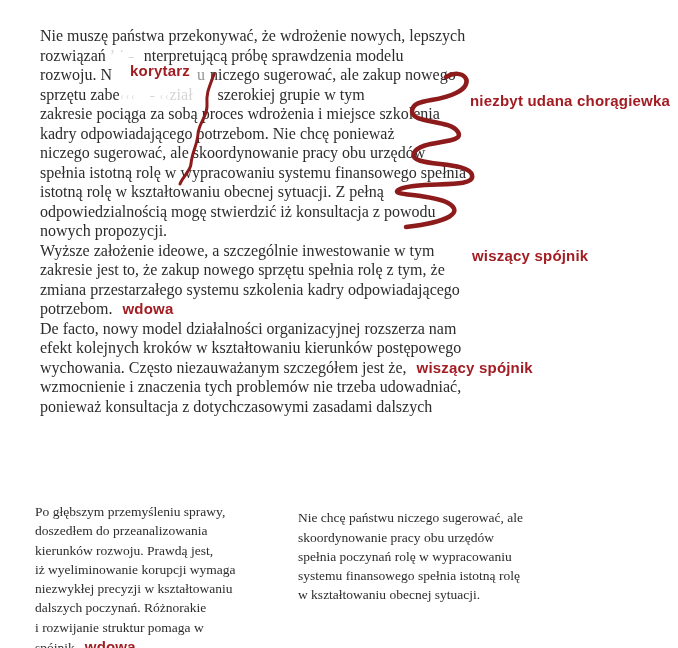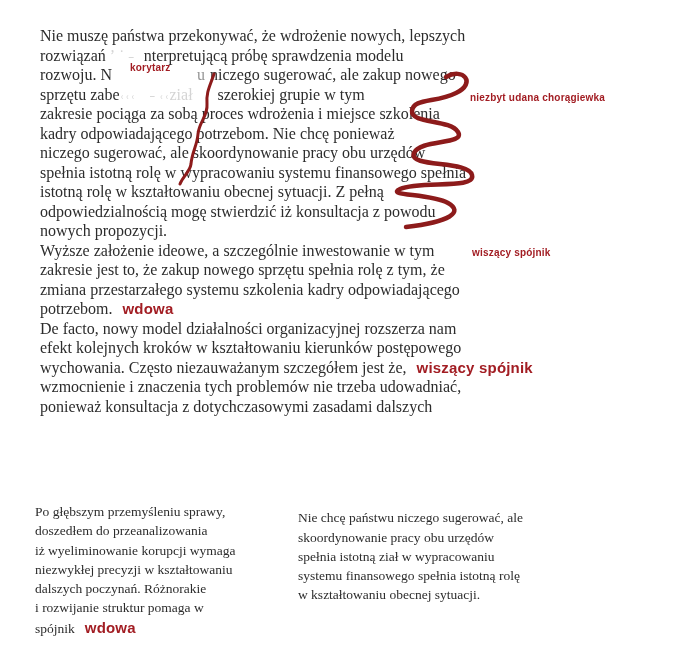--- a/index.html
+++ b/index.html
@@ -15,21 +15,21 @@
   .line{white-space:nowrap;min-height:1em;}
   .seg-body{}
   .seg-ghost{color:#8f8f8f;opacity:.38;display:inline-block;overflow:hidden;vertical-align:bottom;}
   .seg-faint{color:#6f6f6f;opacity:.75;}
   .seg-gap{display:inline-block;}
   .seg-label{font-family:"Liberation Sans",sans-serif;font-weight:700;
              color:var(--ann-red,#a21d23);font-size:15px;margin-left:10px;
              letter-spacing:.2px;}
 
   .floating-label{position:absolute;font-family:"Liberation Sans",sans-serif;
-                  font-weight:700;color:var(--ann-red,#a21d23);font-size:10px;
+                  font-weight:700;color:var(--ann-red,#a21d23);font-size:15px;
                   letter-spacing:.2px;white-space:nowrap;z-index:6;}
   #lbl-korytarz{left:130px;top:62px;}
   #lbl-choragiewka{left:470px;top:92px;}
   #lbl-wiszacy-margin{left:472px;top:247px;}
 
   svg.overlay{position:absolute;left:0;top:0;z-index:5;pointer-events:none;}
 </style>
 </head>
 <body>
 
@@ -54,31 +54,32 @@
       <div class="line"><span class="seg-body">De facto, nowy model działalności organizacyjnej rozszerza nam</span></div>
       <div class="line"><span class="seg-body">efekt kolejnych kroków w kształtowaniu kierunków postępowego</span></div>
       <div class="line"><span class="seg-body">wychowania. Często niezauważanym szczegółem jest że,</span><span class="seg-label">wiszący spójnik</span></div>
       <div class="line"><span class="seg-body">wzmocnienie i znaczenia tych problemów nie trzeba udowadniać,</span></div>
       <div class="line"><span class="seg-body">ponieważ konsultacja z dotychczasowymi zasadami dalszych</span></div>
     </div>
 
   <div class="textblock col-left" id="col-left">
       <div class="line"><span class="seg-body">Po głębszym przemyśleniu sprawy,</span></div>
       <div class="line"><span class="seg-body">doszedłem do przeanalizowania</span></div>
+      <div class="line"><span class="seg-body">kierunków rozwoju. Prawdą jest,</span></div>
       <div class="line"><span class="seg-body">iż wyeliminowanie korupcji wymaga</span></div>
       <div class="line"><span class="seg-body">niezwykłej precyzji w kształtowaniu</span></div>
       <div class="line"><span class="seg-body">dalszych poczynań. Różnorakie</span></div>
       <div class="line"><span class="seg-body">i rozwijanie struktur pomaga w</span></div>
       <div class="line"><span class="seg-body">spójnik</span><span class="seg-label">wdowa</span></div>
     </div>
   <div class="textblock col-right" id="col-right">
       <div class="line"><span class="seg-gap" style="display: inline-block; width: 1px;"></span></div>
       <div class="line"><span class="seg-body">Nie chcę państwu niczego sugerować, ale</span></div>
       <div class="line"><span class="seg-body">skoordynowanie pracy obu urzędów</span></div>
-      <div class="line"><span class="seg-body">spełnia istotną ział w wypracowaniu</span></div>
+      <div class="line"><span class="seg-body">spełnia poczynań rolę w wypracowaniu</span></div>
       <div class="line"><span class="seg-body">systemu finansowego spełnia istotną rolę</span></div>
       <div class="line"><span class="seg-body">w kształtowaniu obecnej sytuacji.</span></div>
     </div>
 
   <svg class="overlay" width="678" height="648" viewBox="0 0 678 648">
     <path id="korytarz-line" d="M 214,74 C 210,86 206,92 207,104 C 208,116 199,122 198,134
              C 197,146 192,152 191,164 C 190,172 183,176 180,184" fill="none" stroke-width="3" stroke-linecap="round" stroke="#8d1b1b"></path>
     <path id="flag-line" d="M 446,77 C 463,67 477,83 456,93 C 436,103 413,98 412,111
              C 411,124 450,119 458,132 C 466,145 420,139 414,153
              C 408,168 468,160 472,175 C 476,190 420,180 400,189

